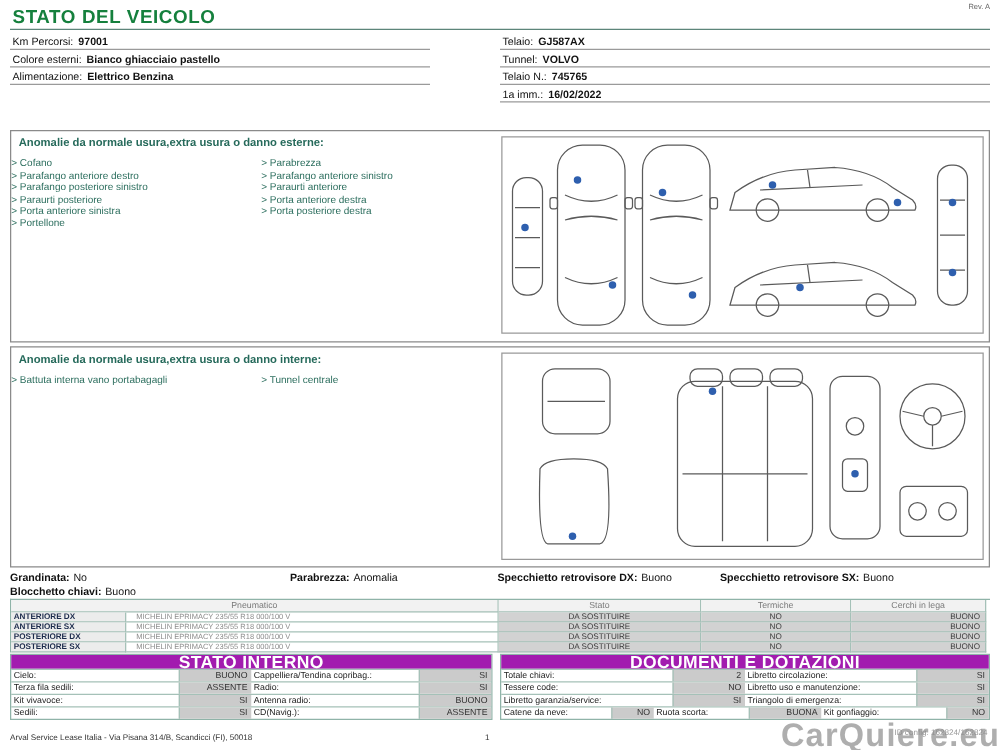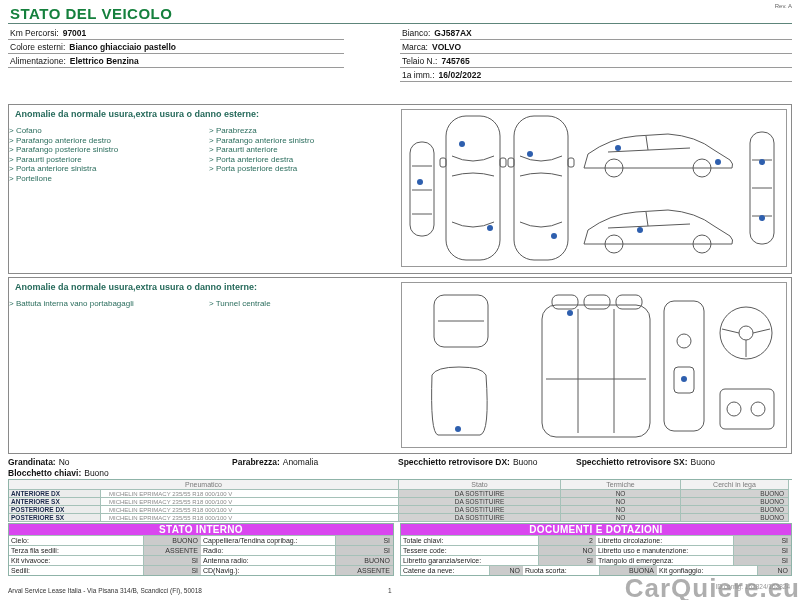--- a/index.html
+++ b/index.html
@@ -39,21 +39,21 @@
   .tt-h { justify-content:center; color:#7a7a7a; background:#f2f2f2; height:10px; font-size:7px; }
   .tt-h1 { grid-column:1 / span 2; }
   .tt-pos { font-weight:bold; color:#1c2b4c; padding-left:2px; height:8px; background:#ececec; font-size:6.5px; }
   .tt-spec { color:#8b8b8b; padding-left:8px; font-size:6px; }
   .tt-badge { background:#d2d2d2; color:#3a3a3a; justify-content:center; }
   .tt-badge.right { justify-content:flex-end; padding-right:4px; }
 
   .btable { position:absolute; top:523px; border:1px solid #8fb3a8; font-size:7px; background:#fff; }
   .btable.lft { left:8px; width:386px; }
   .btable.rgt { left:400px; width:392px; }
-  .bt-header { background:#d946ef; color:#fff; font-weight:bold; text-align:center; font-size:10px; height:11px; line-height:11px; letter-spacing:.3px; }
+  .bt-header { background:#a21caf; color:#fff; font-weight:bold; text-align:center; font-size:14px; height:11px; line-height:11px; letter-spacing:.3px; }
   .bt-row { display:flex; align-items:stretch; border-top:1px solid #a5c1b8; height:10px; }
   .bt-label { flex:1; padding:1px 2px; color:#222; white-space:nowrap; overflow:hidden; }
   .bt-badge { width:58px; background:#cbcbcb; color:#333; text-align:right; padding:1px 3px; border-left:1px solid #a5c1b8; white-space:nowrap; overflow:hidden; }
   .bt-badge.sm { width:34px; }
   .bt-label.sm { flex:0 0 88px; }
   .bt-label.sm2 { flex:0 0 76px; }
   .bt-label.sm3 { flex:1; }
 
   .footer-address { position:absolute; left:8px; top:587px; font-size:6.5px; color:#333; }
   .footer-page { position:absolute; left:388px; top:587px; font-size:6.5px; color:#333; }
@@ -79,25 +79,25 @@
       <span class="fvalue">Bianco ghiacciaio pastello</span>
     </div>
     <div class="field">
       <span class="flabel">Alimentazione:</span>
       <span class="fvalue">Elettrico Benzina</span>
     </div>
   </div>
 
   <div class="info-right">
     <div class="field">
-      <span class="flabel">Bianco:</span>
+      <span class="flabel">Telaio:</span>
       <span class="fvalue">GJ587AX</span>
     </div>
     <div class="field">
-      <span class="flabel">Marca:</span>
+      <span class="flabel">Tunnel:</span>
       <span class="fvalue">VOLVO</span>
     </div>
     <div class="field">
       <span class="flabel">Telaio N.:</span>
       <span class="fvalue">745765</span>
     </div>
     <div class="field">
       <span class="flabel">1a imm.:</span>
       <span class="fvalue">16/02/2022</span>
     </div>

